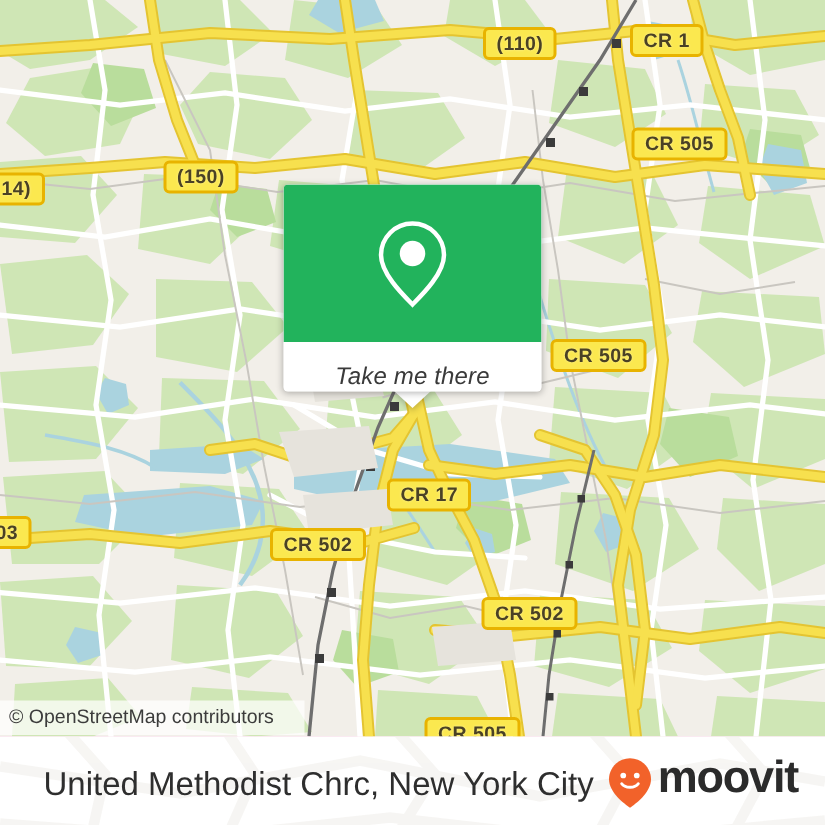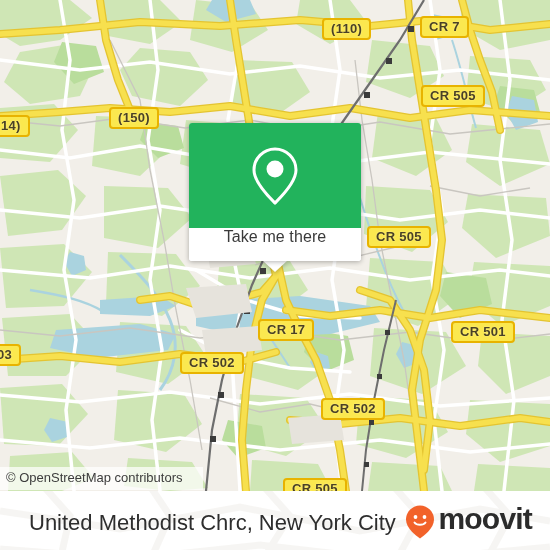--- a/index.html
+++ b/index.html
@@ -50,21 +50,21 @@
     background:#ffffff;
   }
   .card-top{
     height:105px;width:100%;
     background:#22b35c;
     display:flex;align-items:center;justify-content:center;
   }
   .card-bottom{
     height:33px;width:100%;
     background:#ffffff;
-    display:flex;align-items:flex-start;justify-content:center;
+    display:flex;align-items:flex-end;justify-content:center;font-style:italic;
   }
   .card-label{
     font-size:16px;color:#3a3a3a;letter-spacing:.1px;
   }
   .card-tail{
     position:absolute;left:262px;top:260px;
     width:0;height:0;
     border-left:13px solid transparent;
     border-right:13px solid transparent;
     border-top:12px solid #ffffff;
@@ -272,27 +272,26 @@
         <g fill="#e6e3dc">
           <path d="M186,288 L246,284 L252,312 L196,318 Z"></path>
           <path d="M202,330 L258,326 L262,350 L206,356 Z"></path>
           <path d="M288,418 L340,414 L344,440 L292,444 Z"></path>
           <path d="M206,244 L250,240 L256,264 L210,268 Z"></path>
         </g>
       </g>
     </svg>
 
     <div class="shield" style="left:322px;top:18px;">(110)</div>
-    <div class="shield" style="left:420px;top:16px;">CR 7</div>
+    <div class="shield" style="left:420px;top:16px;">CR 1</div>
     <div class="shield" style="left:421px;top:85px;">CR 505</div>
     <div class="shield" style="left:109px;top:107px;">(150)</div>
     <div class="shield" style="left:-8px;top:115px;">14)</div>
     <div class="shield" style="left:367px;top:226px;">CR 505</div>
     <div class="shield" style="left:258px;top:288px;margin-top:31px;">CR 17</div>
-    <div class="shield" style="left:451px;top:321px;">CR 501</div>
     <div class="shield" style="left:-12px;top:344px;">03</div>
     <div class="shield" style="left:180px;top:352px;">CR 502</div>
     <div class="shield" style="left:321px;top:398px;">CR 502</div>
     <div class="shield" style="left:283px;top:478px;">CR 505</div>
 
     <div class="attrib">© OpenStreetMap contributors</div>
   </div>
 
   <div class="card-tail"></div>
   <div class="card">

